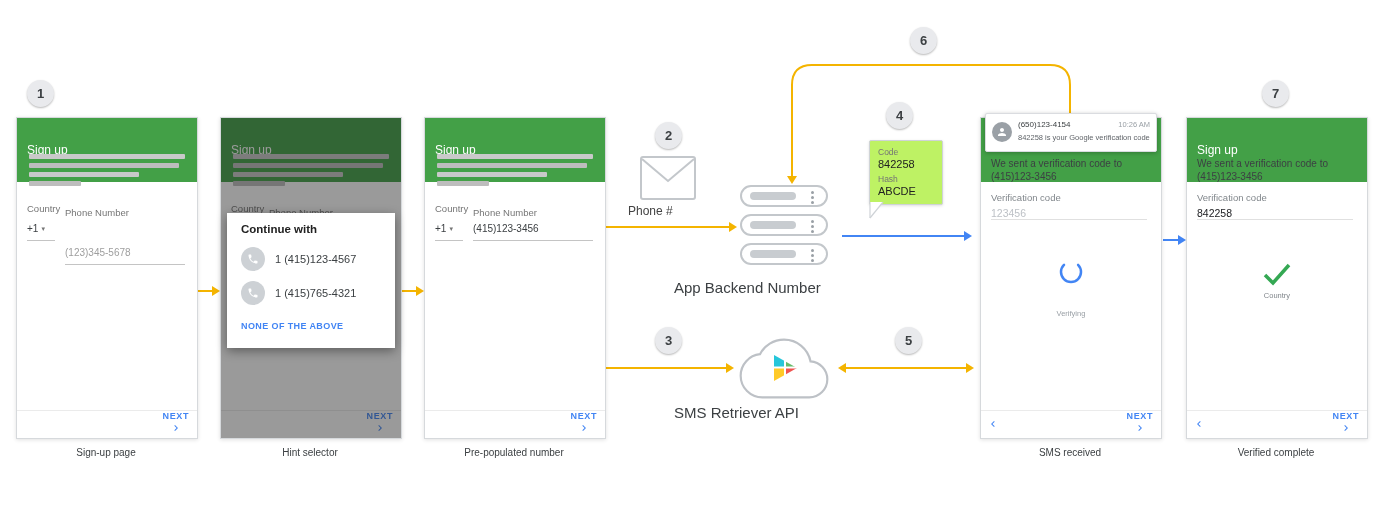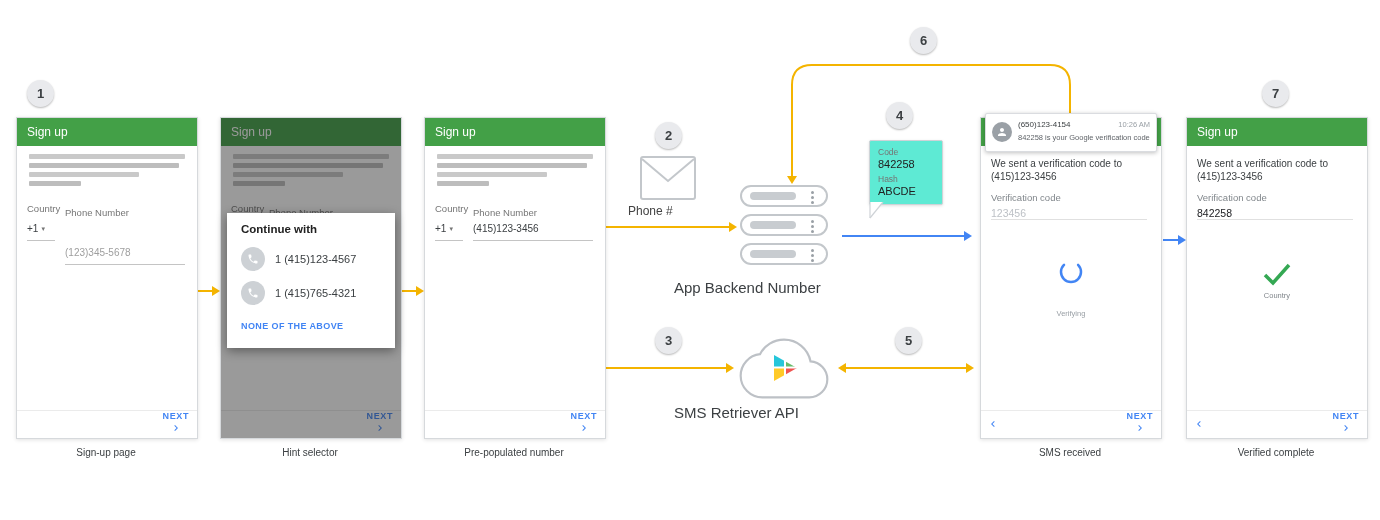--- a/index.html
+++ b/index.html
@@ -2,21 +2,21 @@
 <html><head>
 <meta charset="utf-8">
 <style>
   html,body{margin:0;padding:0;background:#fff;}
   .canvas{position:relative;width:1380px;height:520px;background:#fff;font-family:"Liberation Sans",sans-serif;overflow:hidden;}
   .arrows{position:absolute;left:0;top:0;z-index:1;pointer-events:none;}
   
   .step{position:absolute;width:27px;height:27px;border-radius:50%;background:#E9EAED;box-shadow:0 1px 2px rgba(0,0,0,.28);display:flex;align-items:center;justify-content:center;font-size:13px;font-weight:bold;color:#3C4043;z-index:4;}
   
   .phone{position:absolute;top:117px;width:180px;height:320px;background:#fff;border:1px solid #D6D9DC;box-shadow:0 1px 4px rgba(0,0,0,.12);z-index:2;}
-  .phone-header{height:28px;background:#43A047;display:flex;align-items:center;padding:0 10px;font-size:12px;color:#fff;}
+  .phone-header{height:28px;background:#43A047;display:flex;align-items:center;padding:18px 10px;font-size:12px;color:#fff;}
   .skel{position:absolute;left:12px;height:5px;border-radius:1px;background:#C9C9C9;}
   .skel.d{background:#BDBDBD;}
   .field-labels{position:absolute;left:10px;top:85px;font-size:9.5px;color:#757575;}
   .field-labels .pl{position:absolute;left:38px;top:4px;white-space:nowrap;}
   .cc{position:absolute;left:10px;top:102px;width:28px;height:20px;border-bottom:1px solid #C4C4C4;font-size:10px;color:#3C4043;line-height:18px;}
   .caret{font-size:7px;color:#757575;margin-left:3px;vertical-align:1px;}
   .pn{position:absolute;left:48px;right:12px;top:102px;height:20px;border-bottom:1px solid #C4C4C4;font-size:10px;line-height:18px;color:#3C4043;}
   .pn.ph{color:#9E9E9E;margin-top:24px;}
   .phone-footer{position:absolute;left:0;right:0;bottom:0;height:27px;border-top:1px solid #EBEBEB;background:#fff;}
   .next-btn{position:absolute;right:8px;top:0;height:27px;display:flex;align-items:center;gap:1px;font-size:9px;font-weight:bold;letter-spacing:.6px;color:#4285F4;cursor:pointer;flex-direction:column;}
@@ -34,21 +34,21 @@
   .flow-label.small{font-size:12px;color:#424242;}
   .envelope{position:absolute;z-index:2;line-height:0;}
   .servers{position:absolute;left:740px;top:185px;z-index:2;}
   .server-pill{position:relative;width:88px;height:22px;border:2px solid #C3C7CB;border-radius:13px;background:#fff;margin-bottom:7px;box-sizing:border-box;}
   .server-bar{position:absolute;left:8px;top:5px;width:46px;height:8px;border-radius:4px;background:#C8CCD0;}
   .server-dots{position:absolute;right:12px;top:4px;display:flex;flex-direction:column;gap:2px;}
   .server-dots i{width:3px;height:3px;border-radius:50%;background:#9AA0A6;}
   .cloud-wrap{position:absolute;left:737px;top:336px;width:94px;height:65px;z-index:2;line-height:0;}
   .play-logo{position:absolute;left:33px;top:16px;}
   
-  .code-bubble{position:absolute;left:869px;top:140px;width:56px;background:#5eead4;border:1px solid #CFD3D7;border-radius:2px;box-shadow:0 1px 3px rgba(0,0,0,.12);padding:6px 8px;z-index:2;}
+  .code-bubble{position:absolute;left:869px;top:140px;width:56px;background:#bef264;border:1px solid #CFD3D7;border-radius:2px;box-shadow:0 1px 3px rgba(0,0,0,.12);padding:6px 8px;z-index:2;}
   .cb-label{font-size:8.5px;line-height:10px;color:#757575;margin-top:3px;}
   .cb-label:first-child{margin-top:0;}
   .cb-value{font-size:11px;line-height:13px;color:#212121;margin-top:1px;}
   .cb-tail{position:absolute;left:-1px;bottom:-16px;}
   
   .notif{position:absolute;left:4px;right:4px;top:-5px;height:37px;background:#fff;border:1px solid #DADCE0;border-radius:2px;box-shadow:0 1px 4px rgba(0,0,0,.25);z-index:3;cursor:pointer;}
   .notif-avatar{position:absolute;left:6px;top:8px;width:20px;height:20px;border-radius:50%;background:#9AA0A6;display:flex;align-items:center;justify-content:center;}
   .notif-sender{position:absolute;left:32px;top:6px;font-size:8px;color:#3C4043;}
   .notif-time{position:absolute;right:6px;top:6px;font-size:7.5px;color:#9AA0A6;}
   .notif-msg{position:absolute;left:32px;top:19px;font-size:7.5px;color:#5F6368;white-space:nowrap;}

